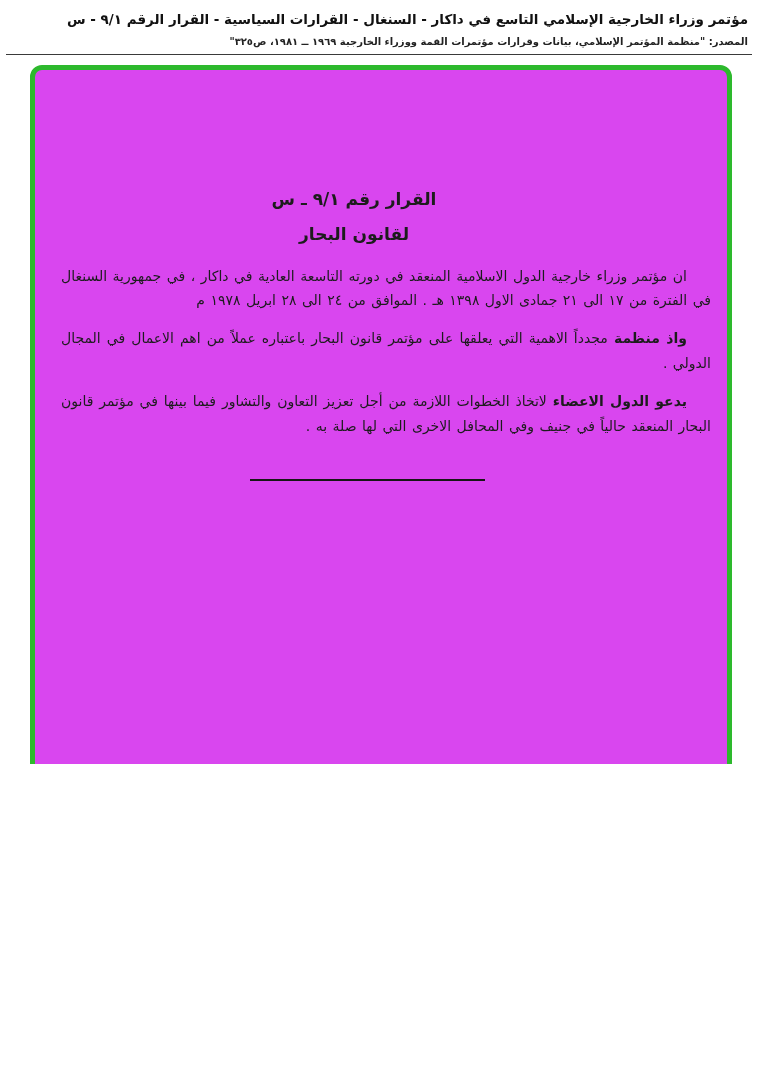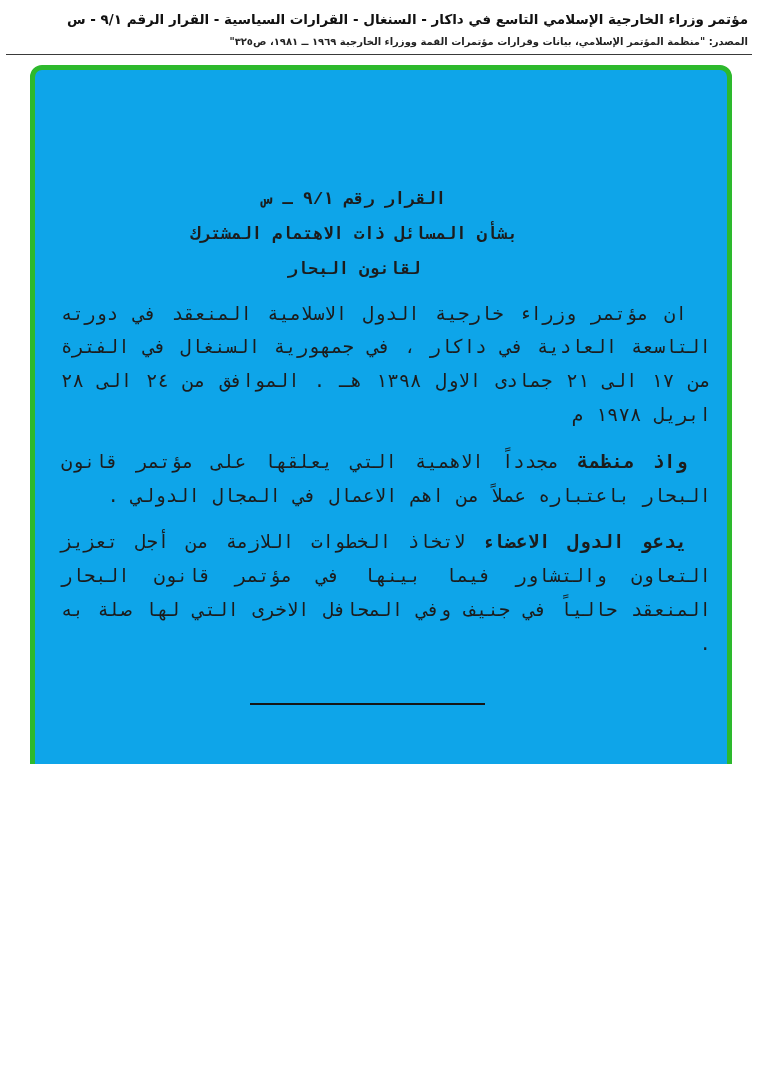--- a/index.html
+++ b/index.html
@@ -41,39 +41,38 @@
     border-top: 1.5px solid #3a3a3a;
     margin: 7px 6px 0 6px;
     height: 0;
   }
   .scan-frame {
     box-sizing: border-box;
     margin: 10px 26px 0 30px;
     height: 975px;
     border: 5px solid #404040;
     border-radius: 12px;
-    background: #0ea5e9;
-    font-family: Liberation Mono, monospace;
+    background: #d946ef;
   }
   .doc {
     direction: rtl;
     padding: 112px 16px 0 14px;
     color: #1c1c1c;
   }
   .title-block {
     text-align: center;
     font-weight: bold;
     font-size: 17px;
     line-height: 35px;
     transform: translateX(-26px);
     margin-bottom: 12px;
     letter-spacing: 0.2px;
   }
   .para {
-    font-size: 19px;
+    font-size: 14px;
     line-height: 1.78;
     text-align: justify;
     margin: 0 0 13px 12px;
     text-indent: 24px;
     word-spacing: 1px;
   }
   .lead {
     font-weight: bold;
   }
   .sig-line {
@@ -94,21 +93,20 @@
     <div class="hdr2">المصدر: "منظمة المؤتمر الإسلامي، بيانات وقرارات مؤتمرات القمة ووزراء الخارجية ١٩٦٩ ــ ١٩٨١، ص٣٢٥"</div>
   </header>
 
   <div class="header-rule"></div>
 
   <div class="scan-frame" style="border-color: rgb(45, 185, 45);">
     <div class="doc" dir="rtl">
 
       <div class="title-block">
         <div>القرار رقم ٩/١ ـ س</div>
-        <div>بشأن المسائل ذات الاهتمام المشترك</div>
         <div>لقانون البحار</div>
       </div>
 
       <p class="para"><span class="lead"></span> <span>ان مؤتمر وزراء خارجية الدول الاسلامية المنعقد في دورته التاسعة العادية في داكار ، في جمهورية السنغال في الفترة من ١٧ الى ٢١ جمادى الاول ١٣٩٨ هـ . الموافق من ٢٤ الى ٢٨ ابريل ١٩٧٨ م</span></p>
 
 
 
       <p class="para"><span class="lead">واذ منظمة</span> <span>مجدداً الاهمية التي يعلقها على مؤتمر قانون البحار باعتباره عملاً من اهم الاعمال في المجال الدولي .</span></p>
 
       <p class="para"><span class="lead">يدعو الدول الاعضاء</span> <span>لاتخاذ الخطوات اللازمة من أجل تعزيز التعاون والتشاور فيما بينها في مؤتمر قانون البحار المنعقد حالياً في جنيف وفي المحافل الاخرى التي لها صلة به .</span></p>

